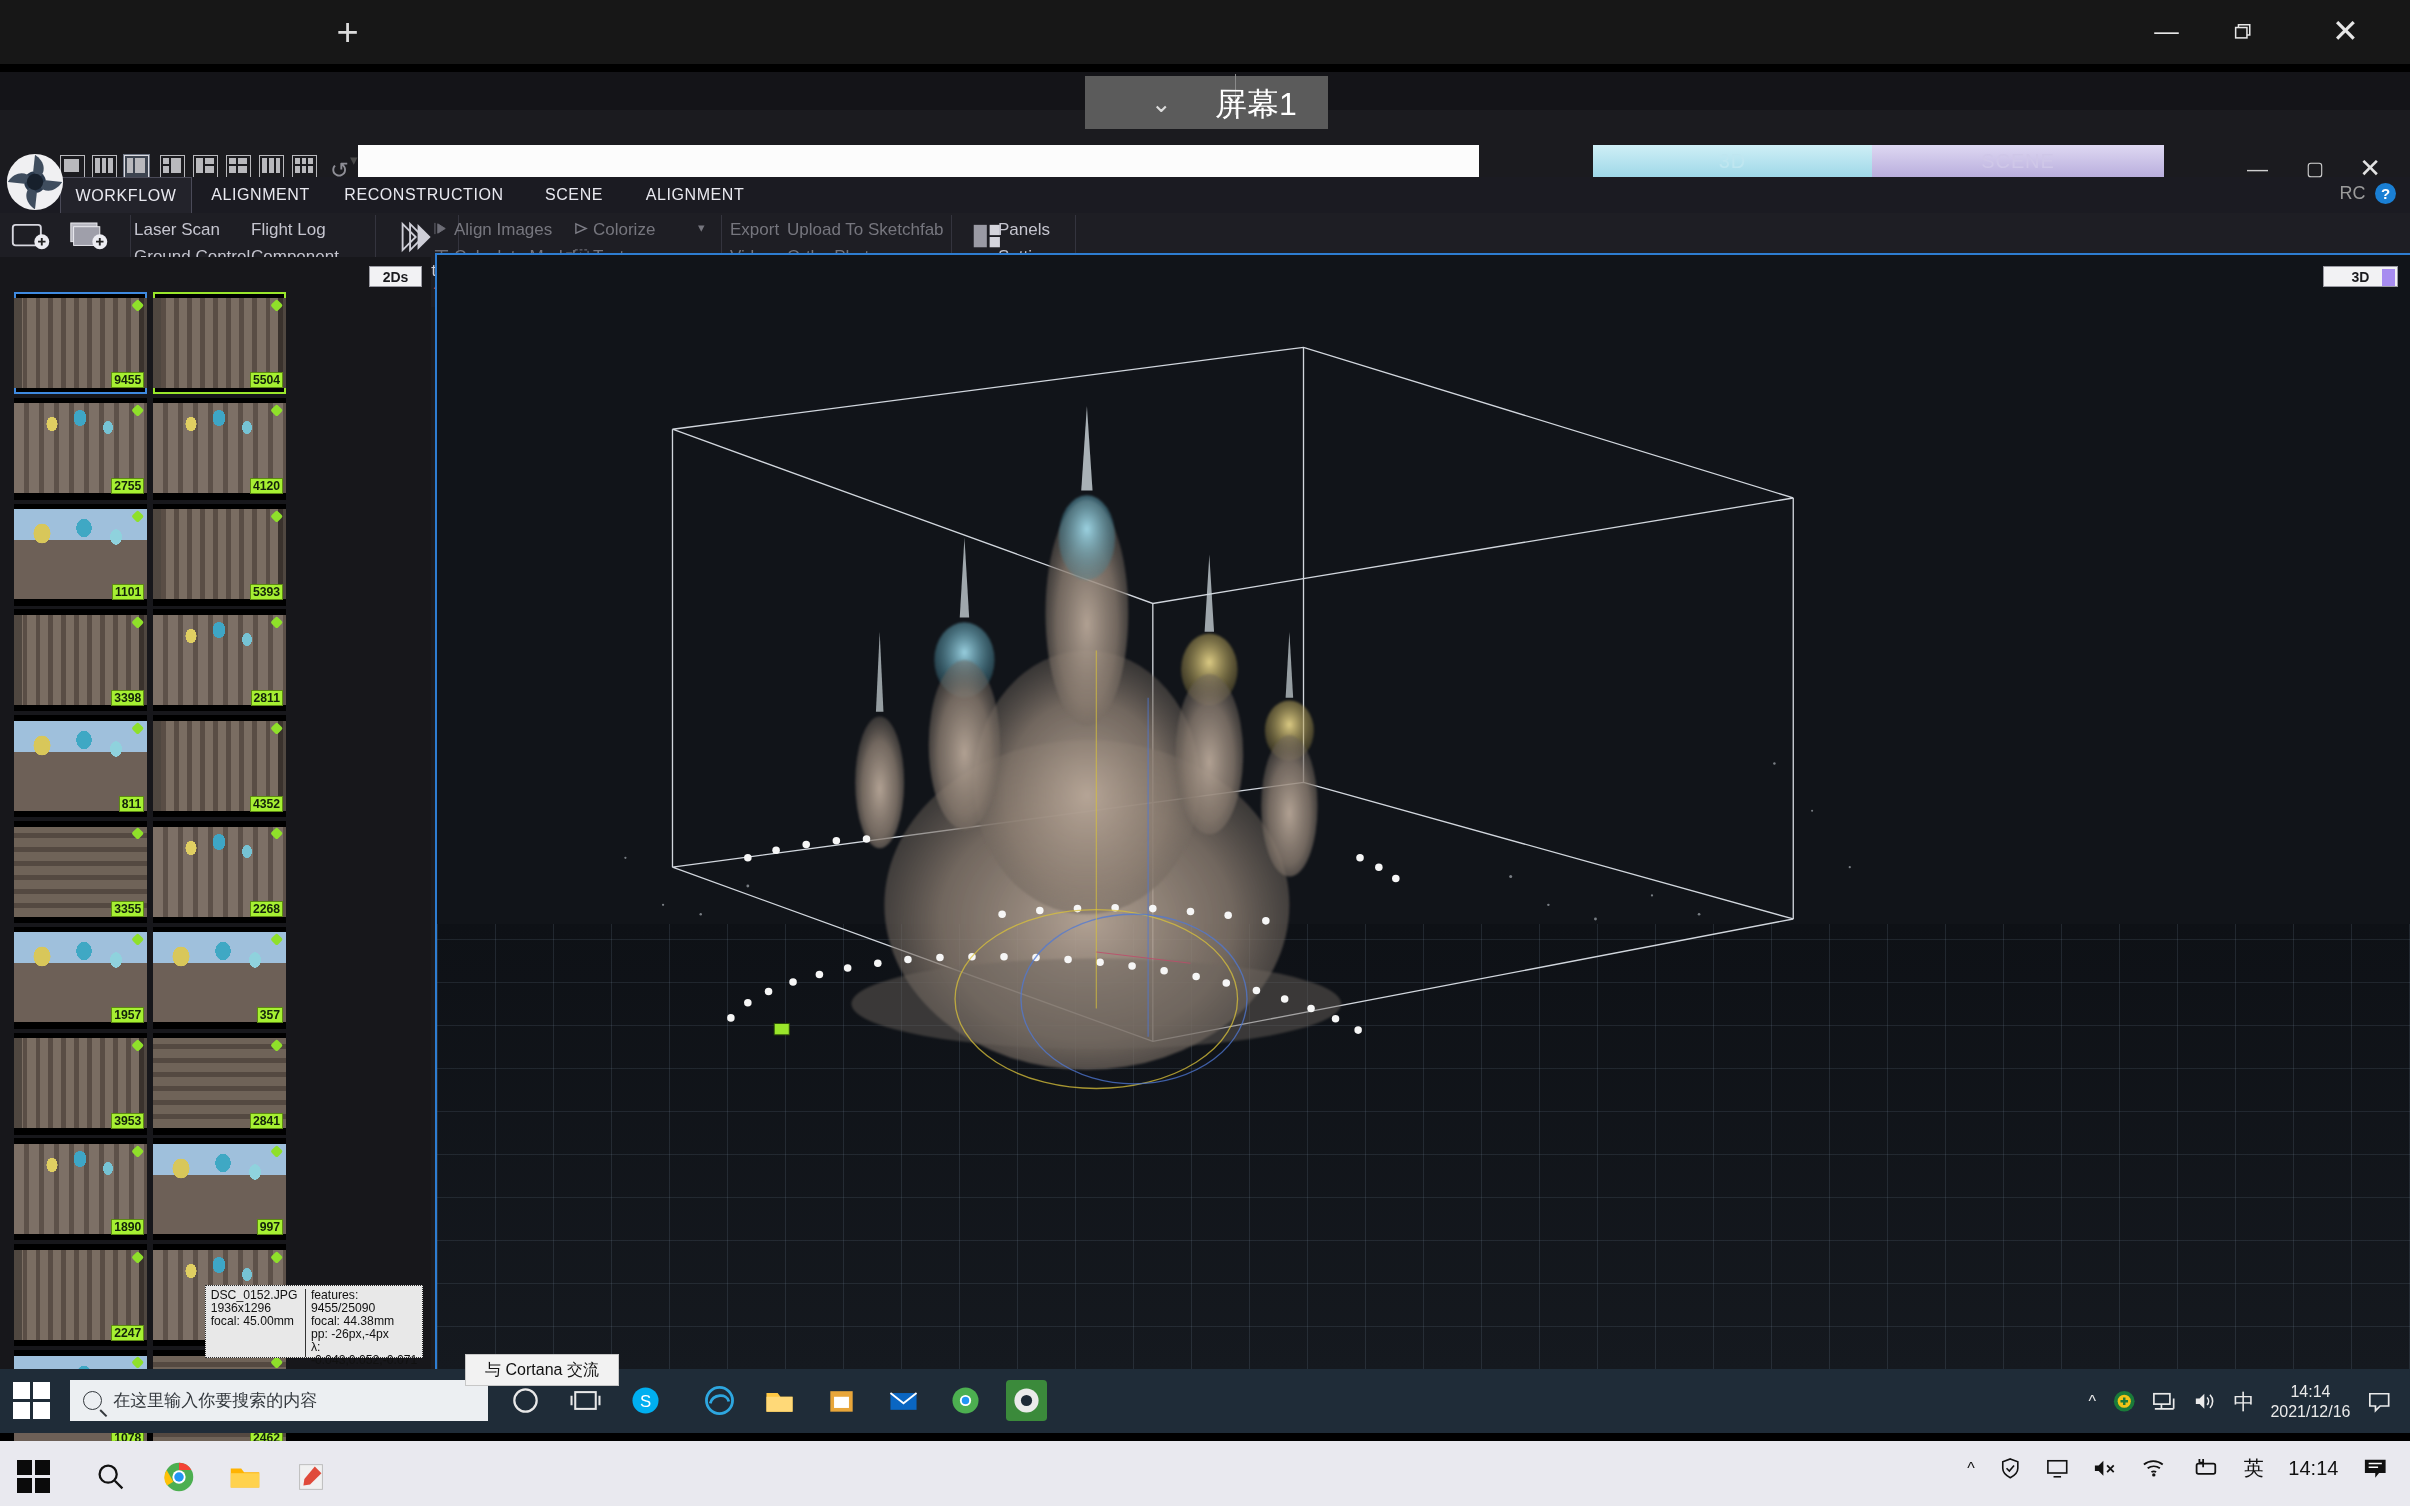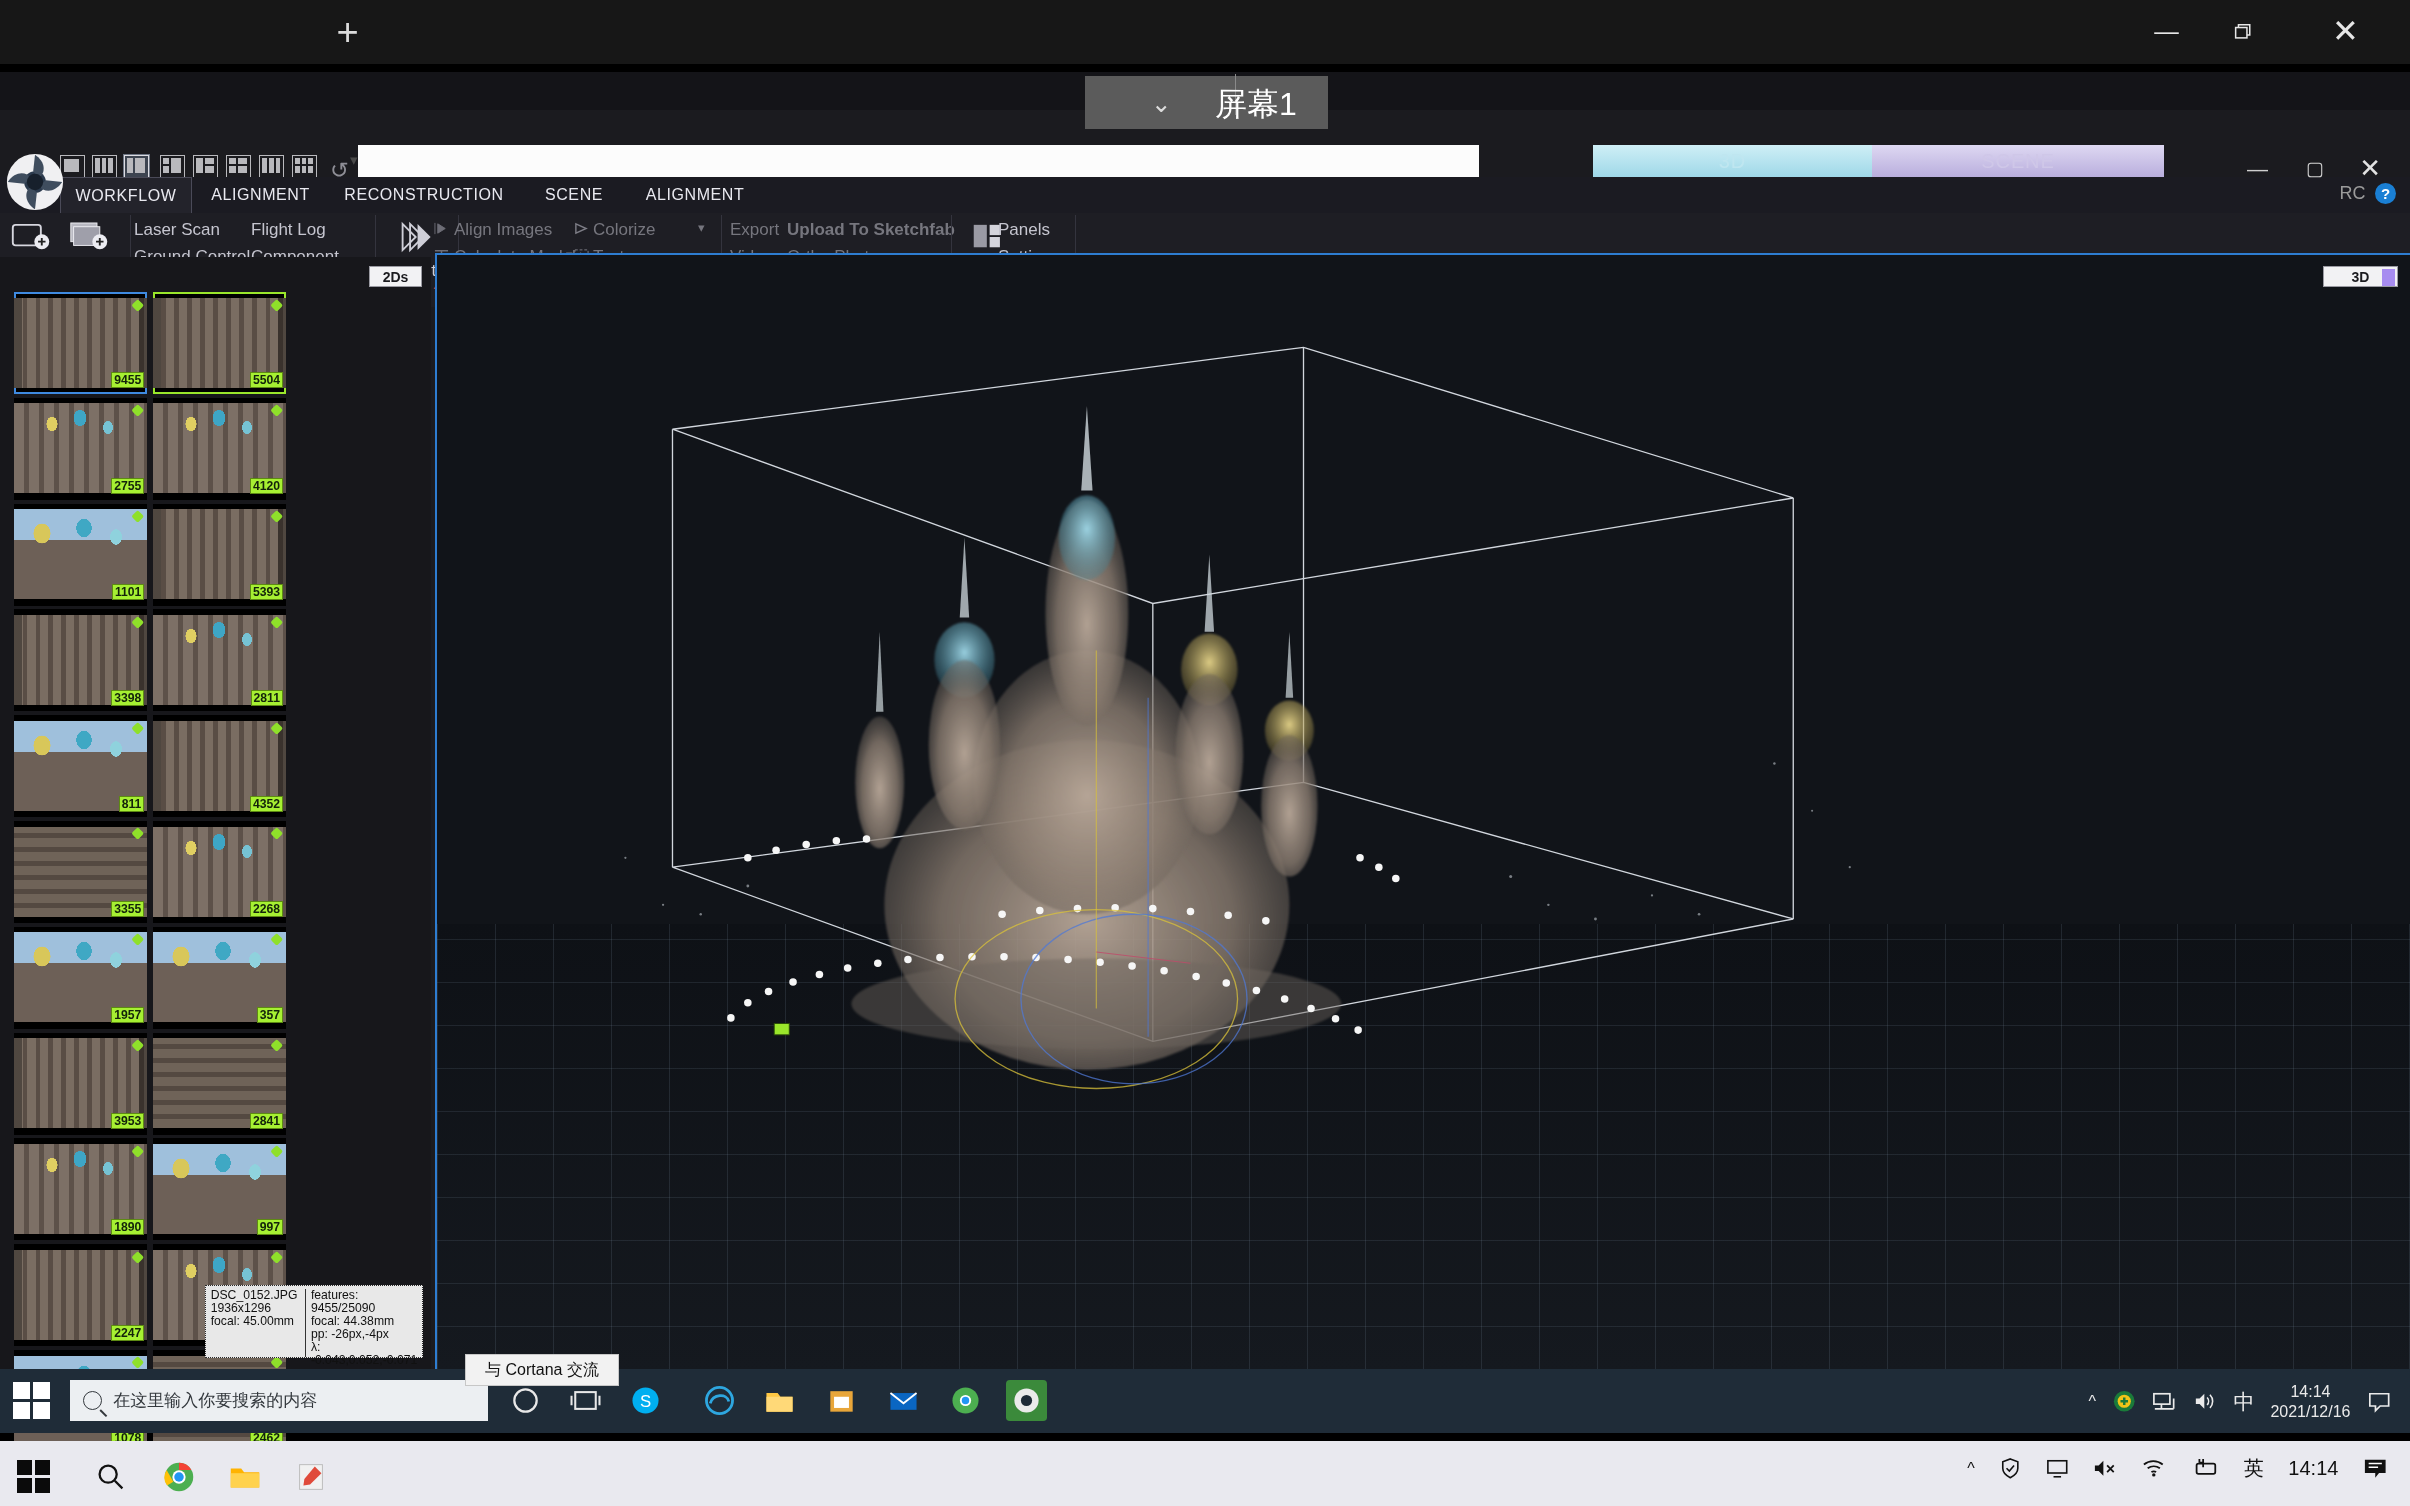--- a/index.html
+++ b/index.html
@@ -321,21 +321,21 @@
       <rect x="4" y="7" width="4" height="6" fill="#8d9c4a"></rect>
       <rect x="10" y="5" width="4" height="8" fill="#6e7f99"></rect>
     </svg>
   <div class="rib-item dim" style="left:593px; top:202px;">Ortho Projection</div>
   <div class="grp-sep" style="left:721px;"></div>
 
   <div class="grp" style="left:723px; width:245px;">
     <div class="grp-title">3. Export</div>
   </div>
   <div class="rib-item dim" style="left:730px; top:148px;">Export</div>
-  <div class="rib-item dim" style="left:787px; top:148px;font-weight:bold;">Upload To Sketchfab</div>
+  <div class="rib-item dim" style="left:787px; top:148px;">Upload To Sketchfab</div>
   <div class="rib-item dim" style="left:730px; top:175px;">Video</div>
   <div class="rib-item dim" style="left:787px; top:175px;">Ortho Photo</div>
   <div class="rib-item dim" style="left:730px; top:202px;">Mesh</div>
   <div class="rib-item dim" style="left:787px; top:202px;">Digital Surface Model</div>
   <div class="grp-sep" style="left:951px;"></div>
 
   <div class="grp" style="left:953px; width:122px;">
     <div class="big-btn" style="left:7.5px; top:7.5px; width:62px;">
       <svg class="big-ico" viewBox="0 0 46 34">
         <rect x="4" y="4" width="14" height="24" fill="#9a9aa4"></rect>

